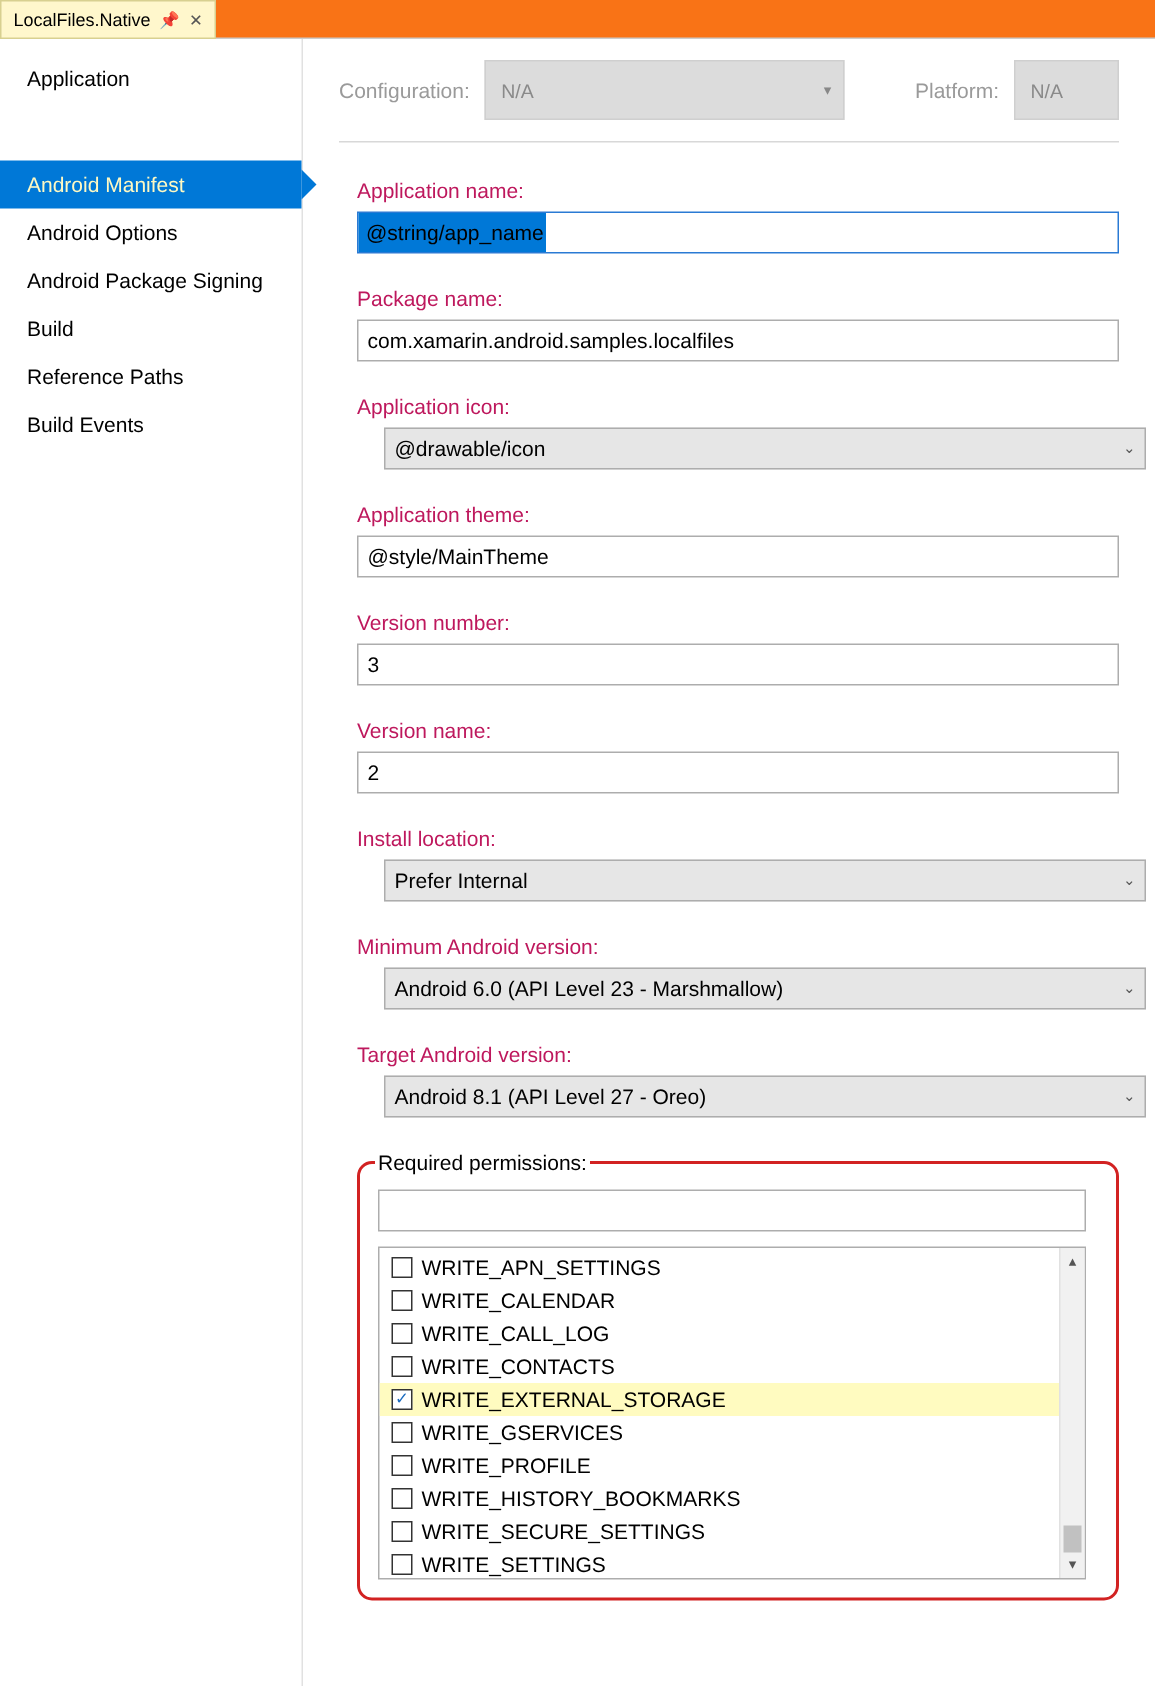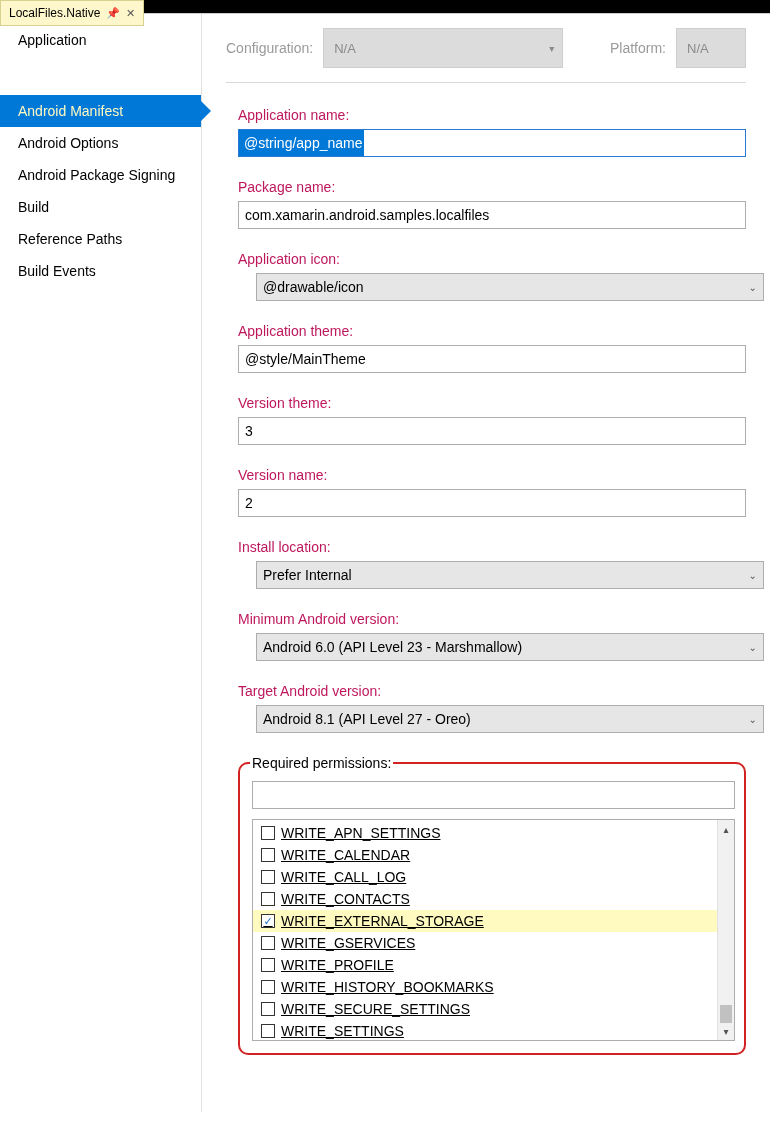--- a/index.html
+++ b/index.html
@@ -6,22 +6,22 @@
     body {
       font-family: "Segoe UI", Tahoma, sans-serif;
       font-size: 13px;
       background: #fff;
       color: #000;
       width: 770px;
       height: 1124px;
       overflow: hidden;
     }
     .tab-bar {
-      height: 14px;
-      background: #000000;
+      height: 26px;
+      background: #f97316;
       display: flex;
       border-bottom: 1px solid #ccc;
       text-align: center;
     }
     .tab {
       display: flex;
       align-items: center;
       background: #fff7cc;
       border: 1px solid #d8d090;
       padding: 0 8px;
@@ -111,21 +111,21 @@
       font-size: 14px;
       font-family: inherit;
       outline: none;
       background: #fff;
     }
     .input.selected-text {
       border: 1px solid #2a7ad4;
     }
     .selected-span {
       background: #0078d7;
-      color: #ffffff;
+      color: #000000;
       display: inline-block;
       height: 100%;
       line-height: 26px;
       padding: 0 1px;
       margin-left: -6px;
       padding-left: 5px;
     }
     .combo {
       width: 100%;
       height: 28px;
@@ -137,21 +137,21 @@
       cursor: pointer;
       display: flex;
       align-items: center;
       justify-content: space-between;
       margin-left: 18px;
     }
     .combo .chev { font-size: 10px; color: #555; }
     .perm-group {
       border: 2px solid #d22222;
       border-radius: 10px;
-      padding: 10px 9px 12px 12px;
+      padding: 10px 20px 12px 12px;
     }
     .perm-group legend {
       padding: 0 2px;
       font-size: 14px;
       background: #fff;
       margin-left: -2px;
     }
     .perm-filter {
       width: 100%;
       height: 28px;
@@ -162,21 +162,20 @@
     .perm-listwrap {
       border: 1px solid #adadad;
       display: flex;
       height: 222px;
       background: #fff;
     }
     .perm-list {
       flex: 1;
       overflow: hidden;
       padding: 2px 0;
-      text-decoration: underline;
     }
     .perm-item {
       display: flex;
       align-items: center;
       gap: 6px;
       padding: 1px 8px;
       font-size: 14px;
       height: 22px;
     }
     .perm-item.highlight {
@@ -286,21 +285,21 @@
           <span class="chev">⌄</span>
         </div>
       </div>
 
       <div class="field">
         <div class="field-label">Application theme:</div>
         <input class="input" value="@style/MainTheme" style="">
       </div>
 
       <div class="field">
-        <div class="field-label">Version theme:</div>
+        <div class="field-label">Version number:</div>
         <input class="input" value="3" style="">
       </div>
 
       <div class="field">
         <div class="field-label">Version name:</div>
         <input class="input" value="2" style="">
       </div>
 
       <div class="field">
         <div class="field-label">Install location:</div>

